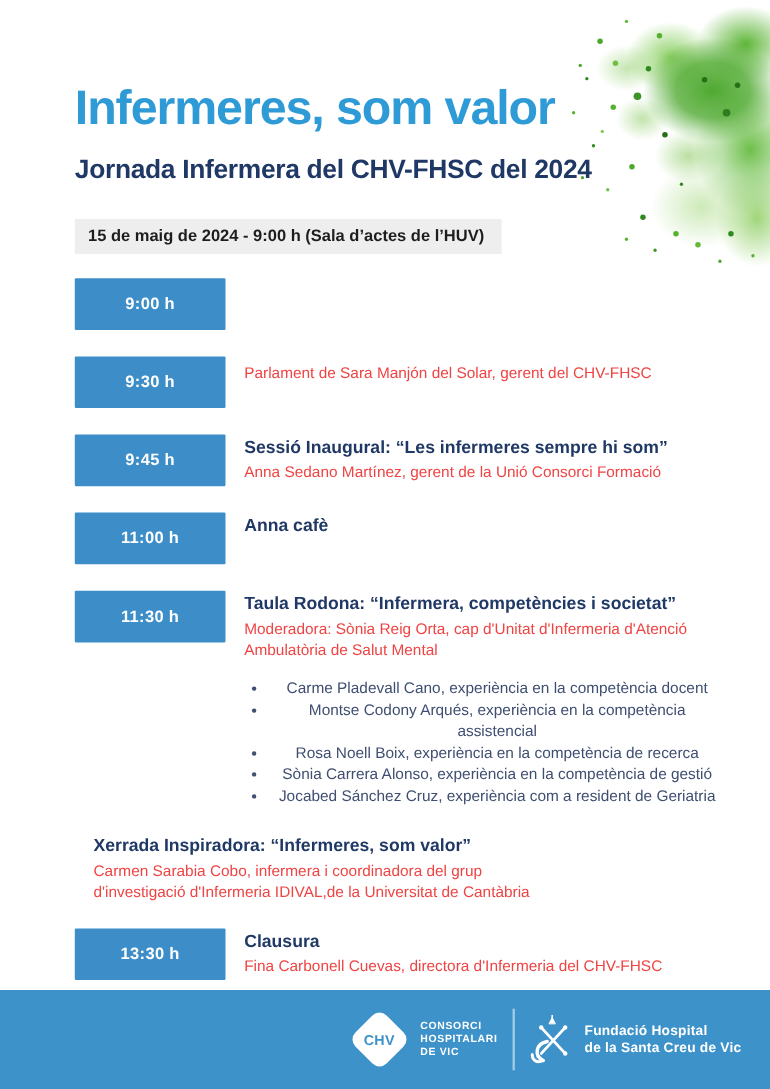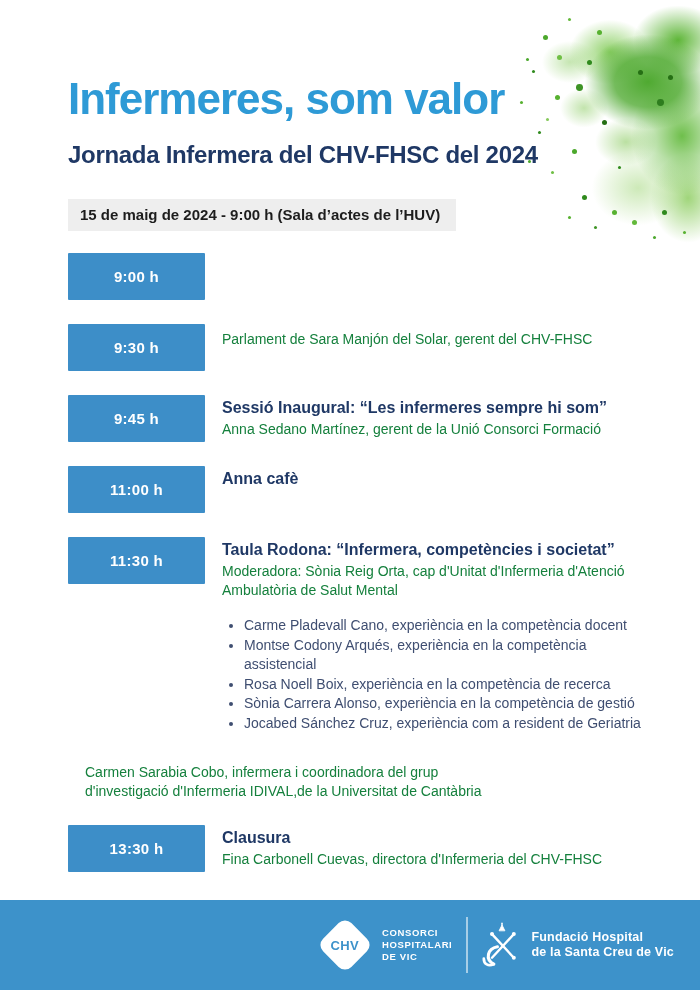--- a/index.html
+++ b/index.html
@@ -69,22 +69,22 @@
   .schedule { position:absolute; left:68px; top:253px; width:592px; }
   .row { display:flex; align-items:flex-start; margin-bottom:24px; }
   .time-block {
     flex:0 0 137px; width:137px; height:47px;
     background:#3d8ec8; border-radius:1px;
     display:flex; align-items:center; justify-content:center;
     color:#ffffff; font-size:15px; font-weight:bold; letter-spacing:0.3px;
   }
   .content { margin-left:17px; padding-top:3px; max-width:438px; }
   .item-title { font-size:16px; font-weight:bold; color:#1f3865; line-height:19px; }
-  .item-sub   { font-size:14px; color:#15803d; line-height:19px; margin-top:3px; }
-  .bullets    { margin:16px 0 0 4px; padding-left:18px; }
+  .item-sub   { font-size:14px; color:#ef4444; line-height:19px; margin-top:3px; }
+  .bullets    { margin:16px 0 0 4px; padding-left:18px;text-align:center; }
   .bullets li { font-size:14px; color:#3f4e71; line-height:19.5px; }
 
   
   .footer {
     position:absolute; left:0; right:0; bottom:0; height:90px;
     background:#3d92ca;
     display:flex; align-items:center; justify-content:flex-end;
     padding-right:26px;
   }
   .chv-logo {
@@ -152,20 +152,21 @@
         <li>Montse Codony Arqués, experiència en la competència assistencial</li>
         <li>Rosa Noell Boix, experiència en la competència de recerca</li>
         <li>Sònia Carrera Alonso, experiència en la competència de gestió</li>
         <li>Jocabed Sánchez Cruz, experiència com a resident de Geriatria</li>
       </ul>
     </div>
   </div>
 
   <div class="row">
     <div class="content">
+      <div class="item-title">Xerrada Inspiradora: “Infermeres, som valor”</div>
       <div class="item-sub">Carmen Sarabia Cobo, infermera i coordinadora del grup d'investigació d'Infermeria IDIVAL,de la Universitat de Cantàbria</div>
     </div>
   </div>
 
   <div class="row">
     <div class="time-block">13:30 h</div>
     <div class="content">
       <div class="item-title">Clausura</div>
       <div class="item-sub">Fina Carbonell Cuevas, directora d'Infermeria del CHV-FHSC</div>
     </div>

